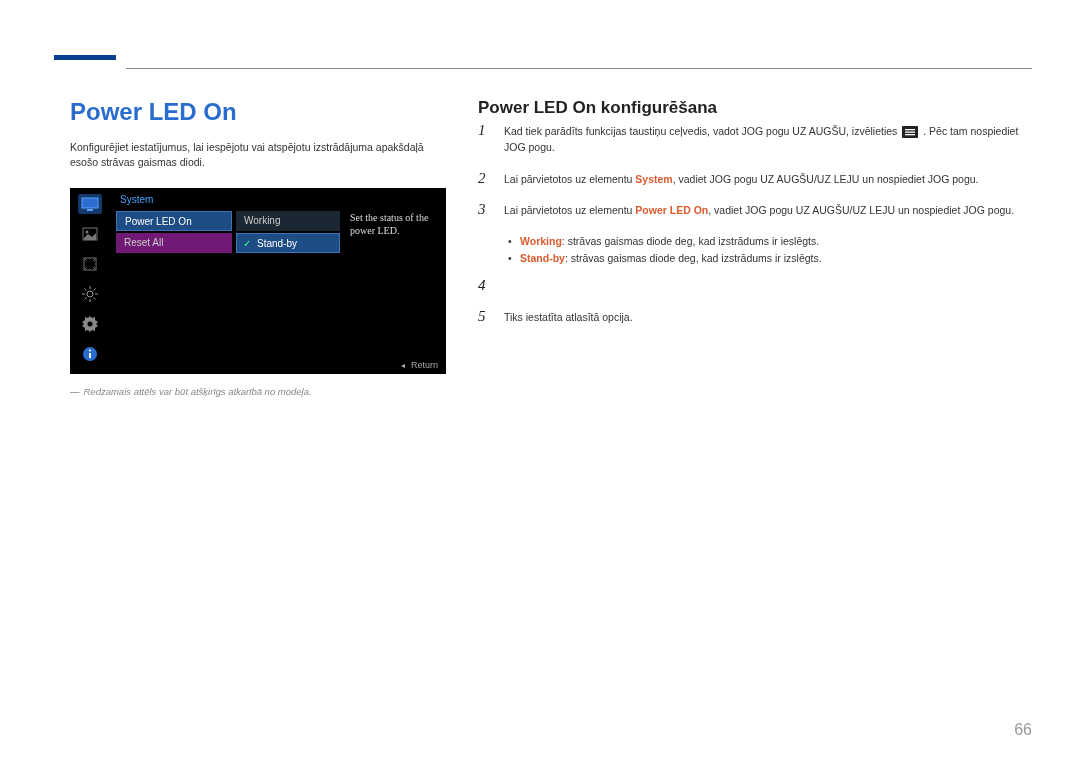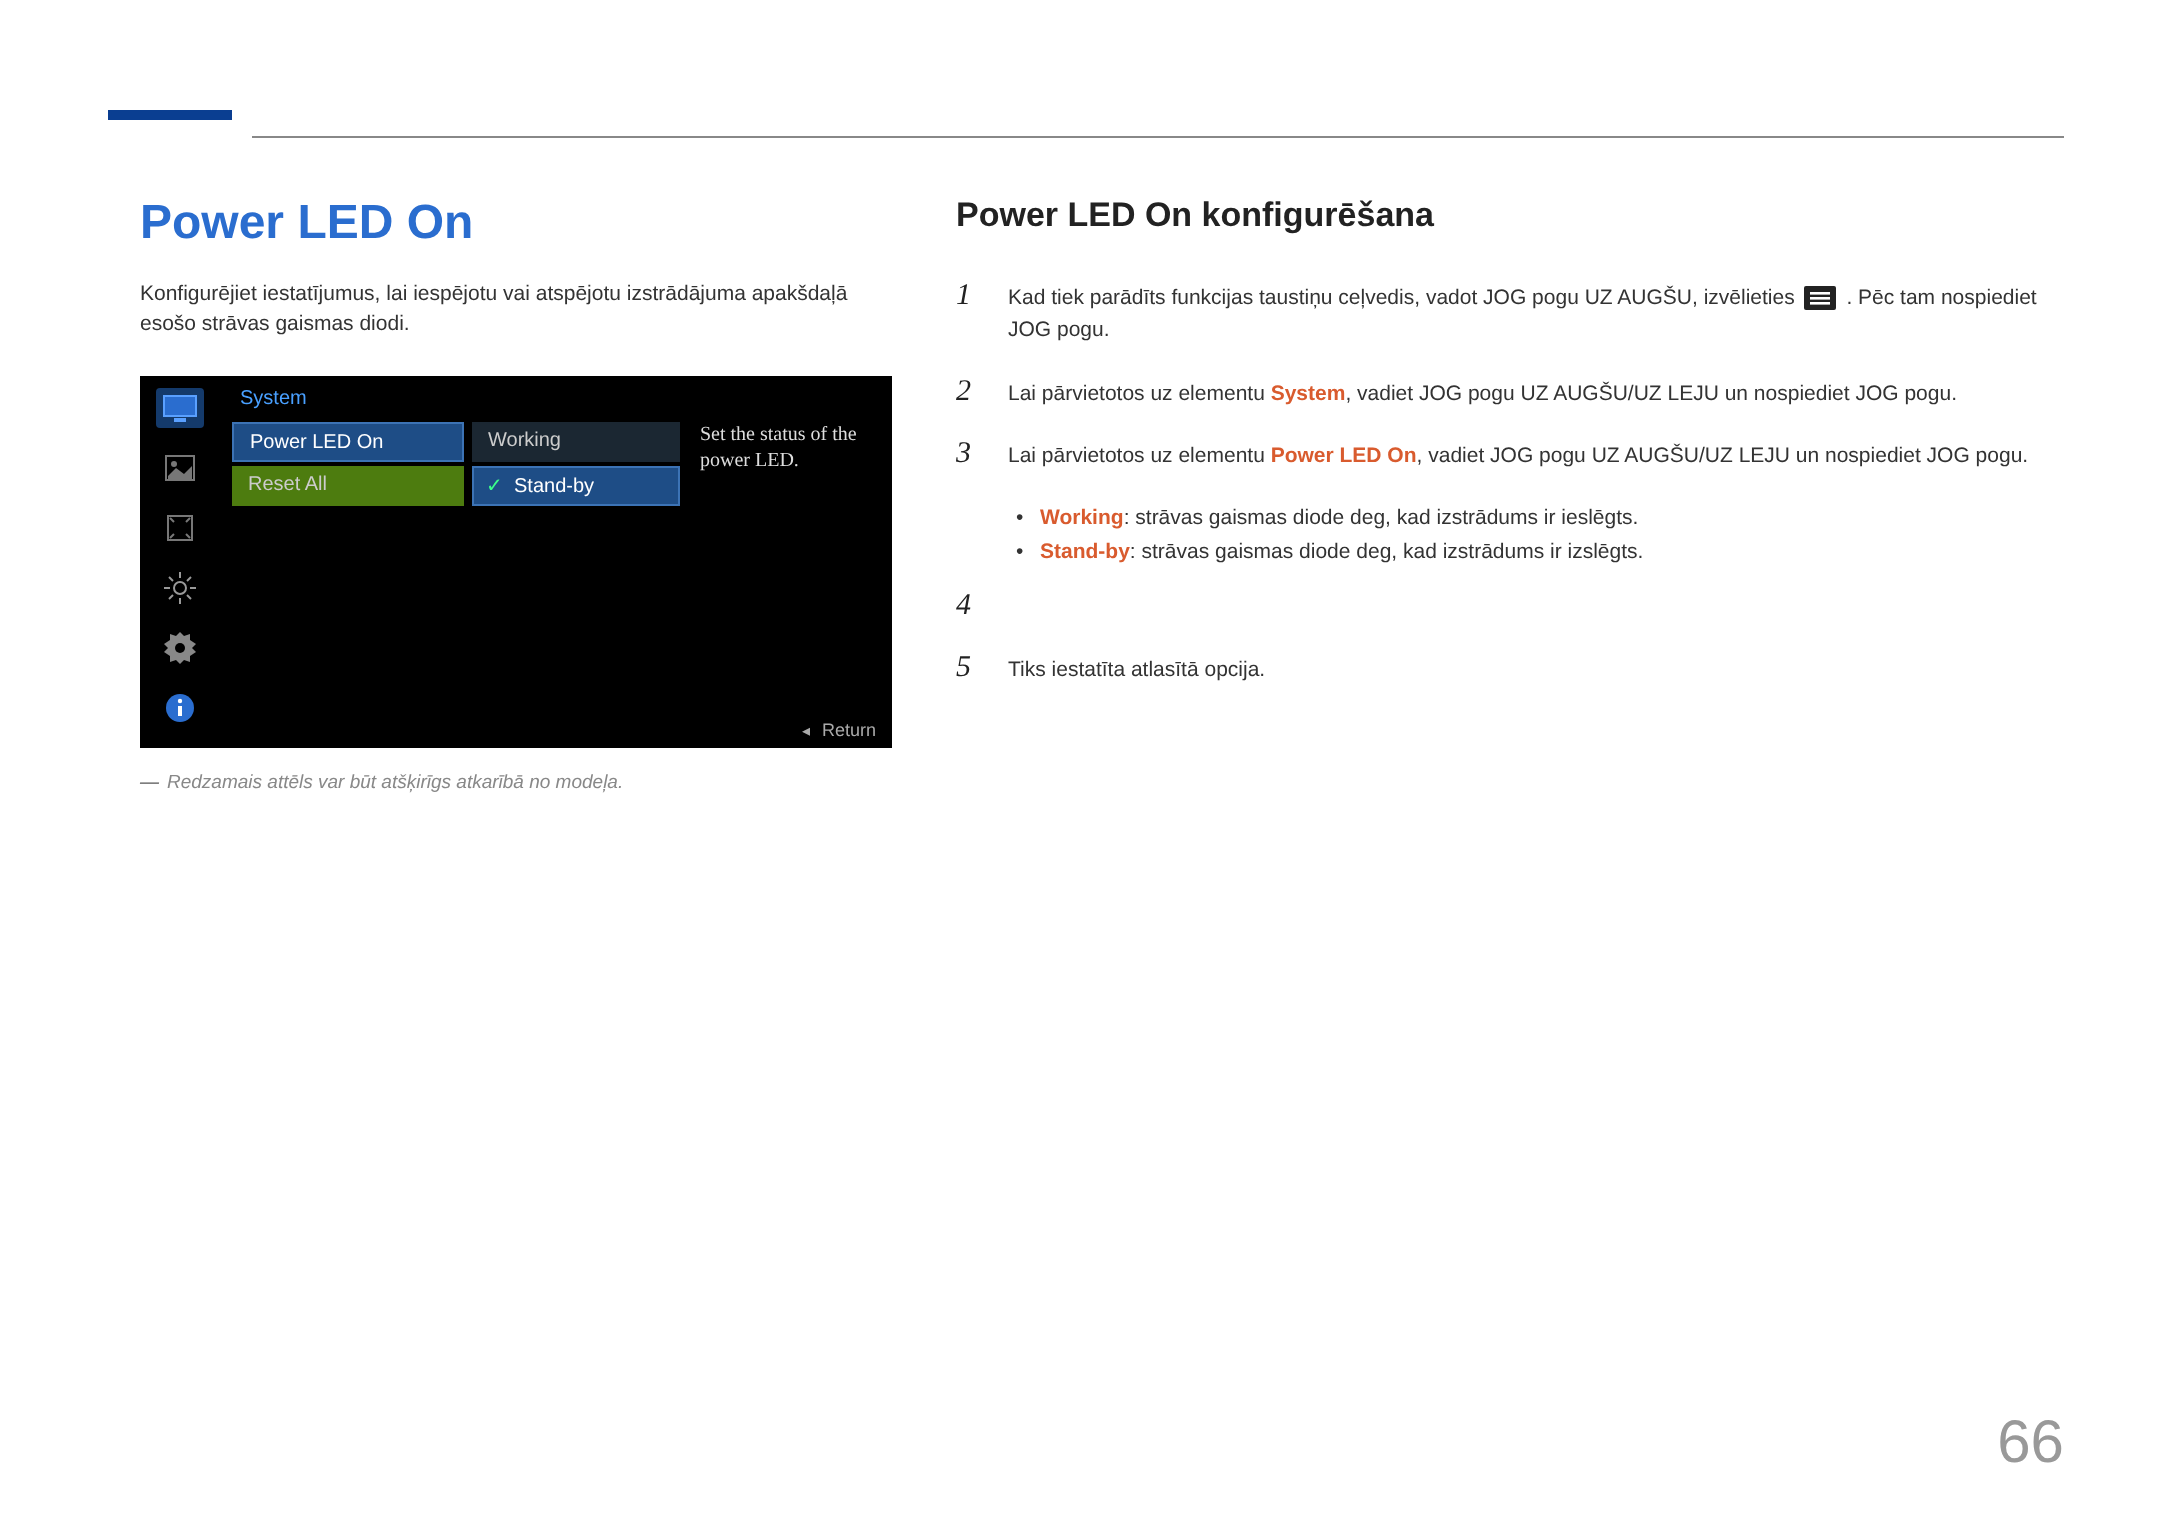--- a/index.html
+++ b/index.html
@@ -96,21 +96,21 @@
   }
   .osd-left-item, .osd-right-item {
     height: 20px;
     line-height: 20px;
     padding: 0 8px;
     font-size: 10px;
     color: #ccc;
   }
   .osd-left-item {
     width: 116px;
-    background: #4d7c0f;
+    background: #701a75;
   }
   .osd-left-item.selected {
     background: #1e4d86;
     border: 1px solid #3c73b5;
     color: #fff;
   }
   .osd-right-item {
     width: 104px;
     background: #1b2732;
     position: relative;
@@ -155,21 +155,21 @@
     color: #888;
     margin-top: 12px;
     font-style: italic;
   }
   .footnote .dash { color: #555; margin-right: 4px; }
 
   h2.subtitle {
     font-size: 17px;
     font-weight: 600;
     color: #222;
-    margin-bottom: 22px;
+    margin-bottom: 4px;
   }
   .step {
     display: flex;
     gap: 10px;
     margin-bottom: 14px;
     align-items: baseline;
   }
   .step-num {
     font-style: italic;
     font-family: Georgia, serif;
@@ -204,21 +204,21 @@
   ul.sub li::before {
     content: "•";
     position: absolute;
     left: 0;
     color: #333;
   }
   .page-num {
     position: absolute;
     bottom: 24px;
     right: 48px;
-    font-size: 30px;
+    font-size: 16px;
     color: #999;
     font-weight: 300;
   }
 </style>
 </head>
 <body>
 
 <div class="page">
   <div class="blue-bar"></div>
   <div class="top-rule"></div>

